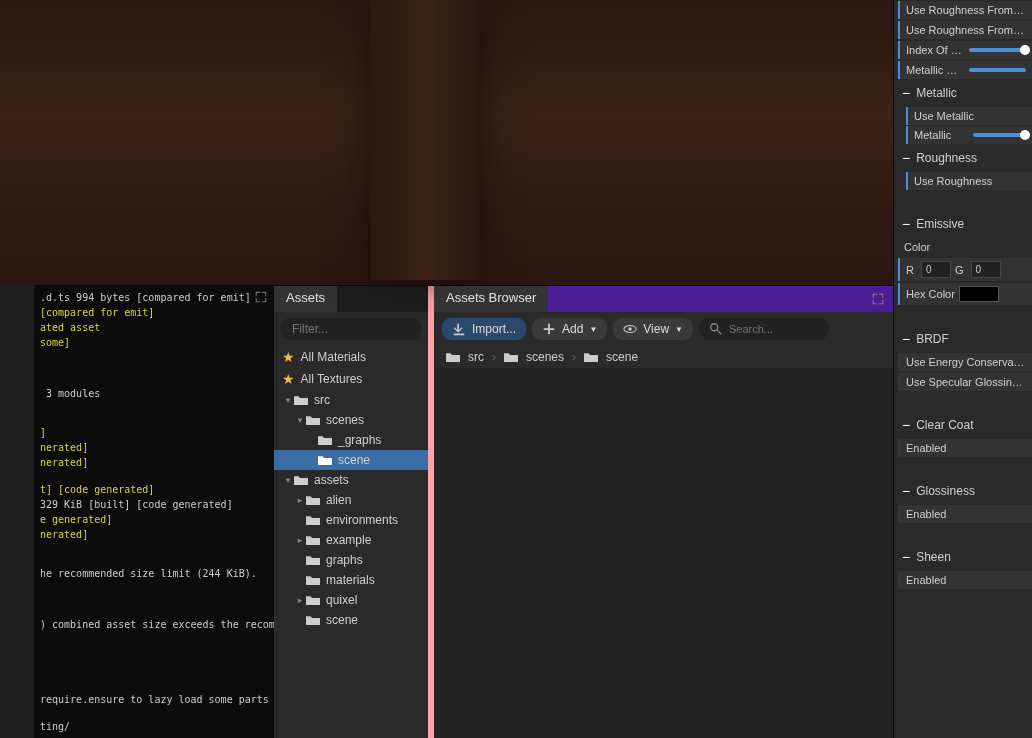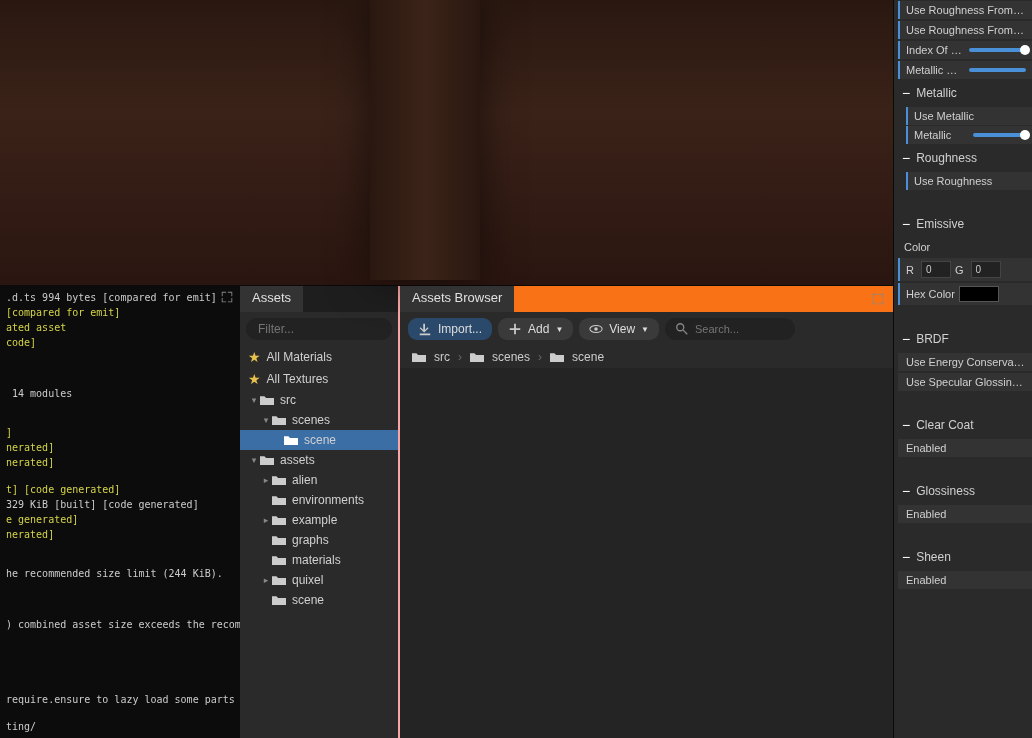--- a/index.html
+++ b/index.html
@@ -34,20 +34,21 @@
   top: 0;
   width: 110px;
   height: 280px;
   background: linear-gradient(90deg, #2a1810, #3b2318, #2a1810);
   box-shadow: 0 0 40px rgba(0,0,0,0.5);
 }
 .bottom-row {
   flex: 1;
   display: flex;
   border-top: 1px solid #0a0a0a;
+  margin-left: 34px;
 }
 .console {
   width: 240px;
   background: #0c0c0c;
   color: #ccc;
   font-family: Menlo, Consolas, monospace;
   font-size: 10px;
   padding: 4px 6px;
   overflow: hidden;
   position: relative;
@@ -57,21 +58,21 @@
   right: 6px;
   top: 4px;
 }
 .console-line { white-space: pre; line-height: 1.5; }
 .yl { color: #d4d44a; }
 .assets-panel {
   width: 160px;
   background: #2a2a2a;
   display: flex;
   flex-direction: column;
-  border-right: 2px solid #fca5a5;
+  border-right: 6px solid #fca5a5;
 }
 .tabs {
   display: flex;
   background: #1e1e1e;
   height: 26px;
 }
 .tab {
   padding: 4px 12px;
   color: #999;
   cursor: pointer;
@@ -131,21 +132,21 @@
 
 .browser-panel {
   flex: 1;
   background: #2a2a2a;
   display: flex;
   flex-direction: column;
   position: relative;
 }
 .browser-tabs {
   display: flex;
-  background: #f97316;
+  background: #4c1d95;
   height: 26px;
 }
 .browser-tab {
   padding: 4px 12px;
   background: #333;
   color: #e0e0e0;
   font-size: 13px;
 }
 .browser-toolbar {
   display: flex;
@@ -288,23 +289,23 @@
 
       <div class="console">
         <span class="expand">
           <svg class="icon-svg" viewBox="0 0 16 16">
               <path fill="#888" d="M2 2h5v1H3v4H2V2zm12 0v5h-1V3h-4V2h5zM2 14V9h1v4h4v1H2zm12 0H9v-1h4V9h1v5z"></path>
             </svg>
         </span>
         <div class="console-line"><span>.d.ts 994 bytes [compared for emit]</span></div>
         <div class="console-line"><span class="yl">[compared for emit]</span></div>
         <div class="console-line"><span class="yl">ated asset</span></div>
-        <div class="console-line"><span class="yl">code]</span></div>
+        <div class="console-line"><span class="yl">some]</span></div>
         <div class="console-line" style="height:36px"></div>
-        <div class="console-line"><span> 14 modules</span></div>
+        <div class="console-line"><span> 3 modules</span></div>
         <div class="console-line" style="height:24px"></div>
         <div class="console-line"><span class="yl">]</span></div>
         <div class="console-line"><span class="yl">nerated]</span></div>
         <div class="console-line"><span class="yl">nerated]</span></div>
         <div class="console-line" style="height:12px"></div>
         <div class="console-line"><span class="yl">t] [code generated]</span></div>
         <div class="console-line"><span>329 KiB [built] [code generated]</span></div>
         <div class="console-line"><span class="yl">e generated]</span></div>
         <div class="console-line"><span class="yl">nerated]</span></div>
         <div class="console-line" style="height:24px"></div>
@@ -344,20 +345,27 @@
               </svg>
             <span>src</span>
           </div>
           <div class="tree-item indent-1">
             <span class="chev">▾</span>
             <svg class="folder-icon" viewBox="0 0 16 12">
                 <path fill="#ccc" d="M0 1h5l2 2h9v8H0z"></path>
               </svg>
             <span>scenes</span>
           </div>
+          <div class="tree-item indent-2">
+            <span class="chev"></span>
+            <svg class="folder-icon" viewBox="0 0 16 12">
+                <path fill="#ccc" d="M0 1h5l2 2h9v8H0z"></path>
+              </svg>
+            <span>_graphs</span>
+          </div>
           <div class="tree-item indent-2 selected">
             <span class="chev"></span>
             <svg class="folder-icon" viewBox="0 0 16 12">
                 <path fill="#fff" d="M0 1h5l2 2h9v8H0z"></path>
               </svg>
             <span>scene</span>
           </div>
           <div class="tree-item indent-0">
             <span class="chev">▾</span>
             <svg class="folder-icon" viewBox="0 0 16 12">

